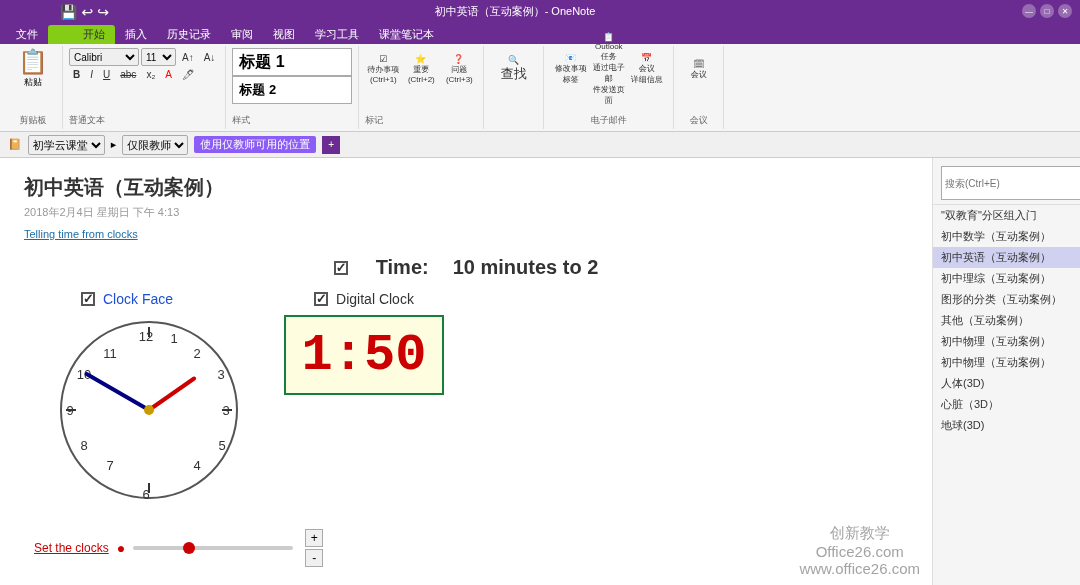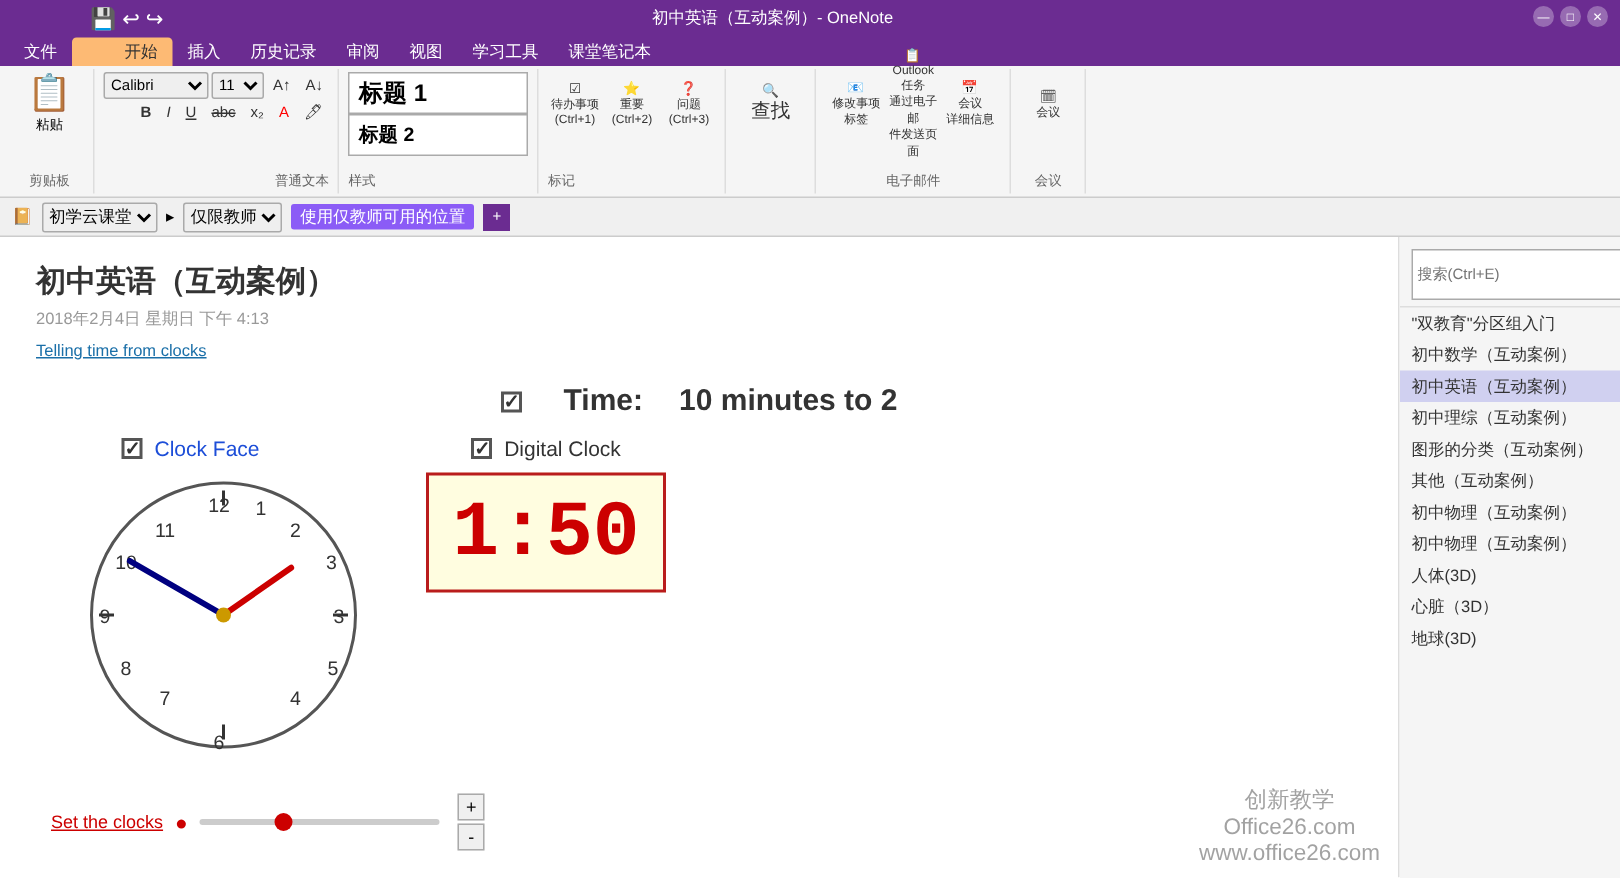--- a/index.html
+++ b/index.html
@@ -27,21 +27,21 @@
       padding-left: 6px;
     }
     .ribbon-tab {
       padding: 2px 10px;
       font-size: 11px;
       color: #fff;
       cursor: pointer;
       border-radius: 3px 3px 0 0;
     }
     .ribbon-tab.active {
-      background: #fdba74;
+      background: #84cc16;
       color: #333;
       padding-left: 35px;
     }
 
     
     #ribbon {
       height: 88px;
       background: #f5f5f5;
       border-bottom: 1px solid #ccc;
       display: flex;
@@ -192,21 +192,21 @@
       align-items: center;
       gap: 4px;
       font-size: 14px;
       color: #333;
       margin-bottom: 8px;
     }
     #digital-display {
       width: 160px;
       height: 80px;
       background: #fffde0;
-      border: 2px solid #b91c1c;
+      border: 2px solid #15803d;
       display: flex;
       align-items: center;
       justify-content: center;
       font-size: 52px;
       font-weight: bold;
       color: #cc0000;
       font-family: 'Courier New', monospace;
     }
 
     
@@ -372,21 +372,21 @@
 <div id="ribbon">
 
   <div class="ribbon-group">
     <div class="paste-area">
       <span class="paste-icon">📋</span>
       <span style="font-size:9px">粘贴</span>
     </div>
     <span class="ribbon-group-label">剪贴板</span>
   </div>
 
-  <div class="ribbon-group" style="min-width:160px; align-items:flex-end;">
+  <div class="ribbon-group" style="min-width:160px; align-items:flex-start;">
     <div class="ribbon-row">
       <select class="toolbar-select" style="width:70px;height:18px;font-size:10px;"><option>Calibri</option></select>
       <select class="toolbar-select" style="width:35px;height:18px;font-size:10px;"><option>11</option></select>
       <button class="rbn-small">A↑</button>
       <button class="rbn-small">A↓</button>
     </div>
     <div class="ribbon-row">
       <button class="rbn-small" style="font-weight:bold;">B</button>
       <button class="rbn-small" style="font-style:italic;">I</button>
       <button class="rbn-small" style="text-decoration:underline;">U</button>

